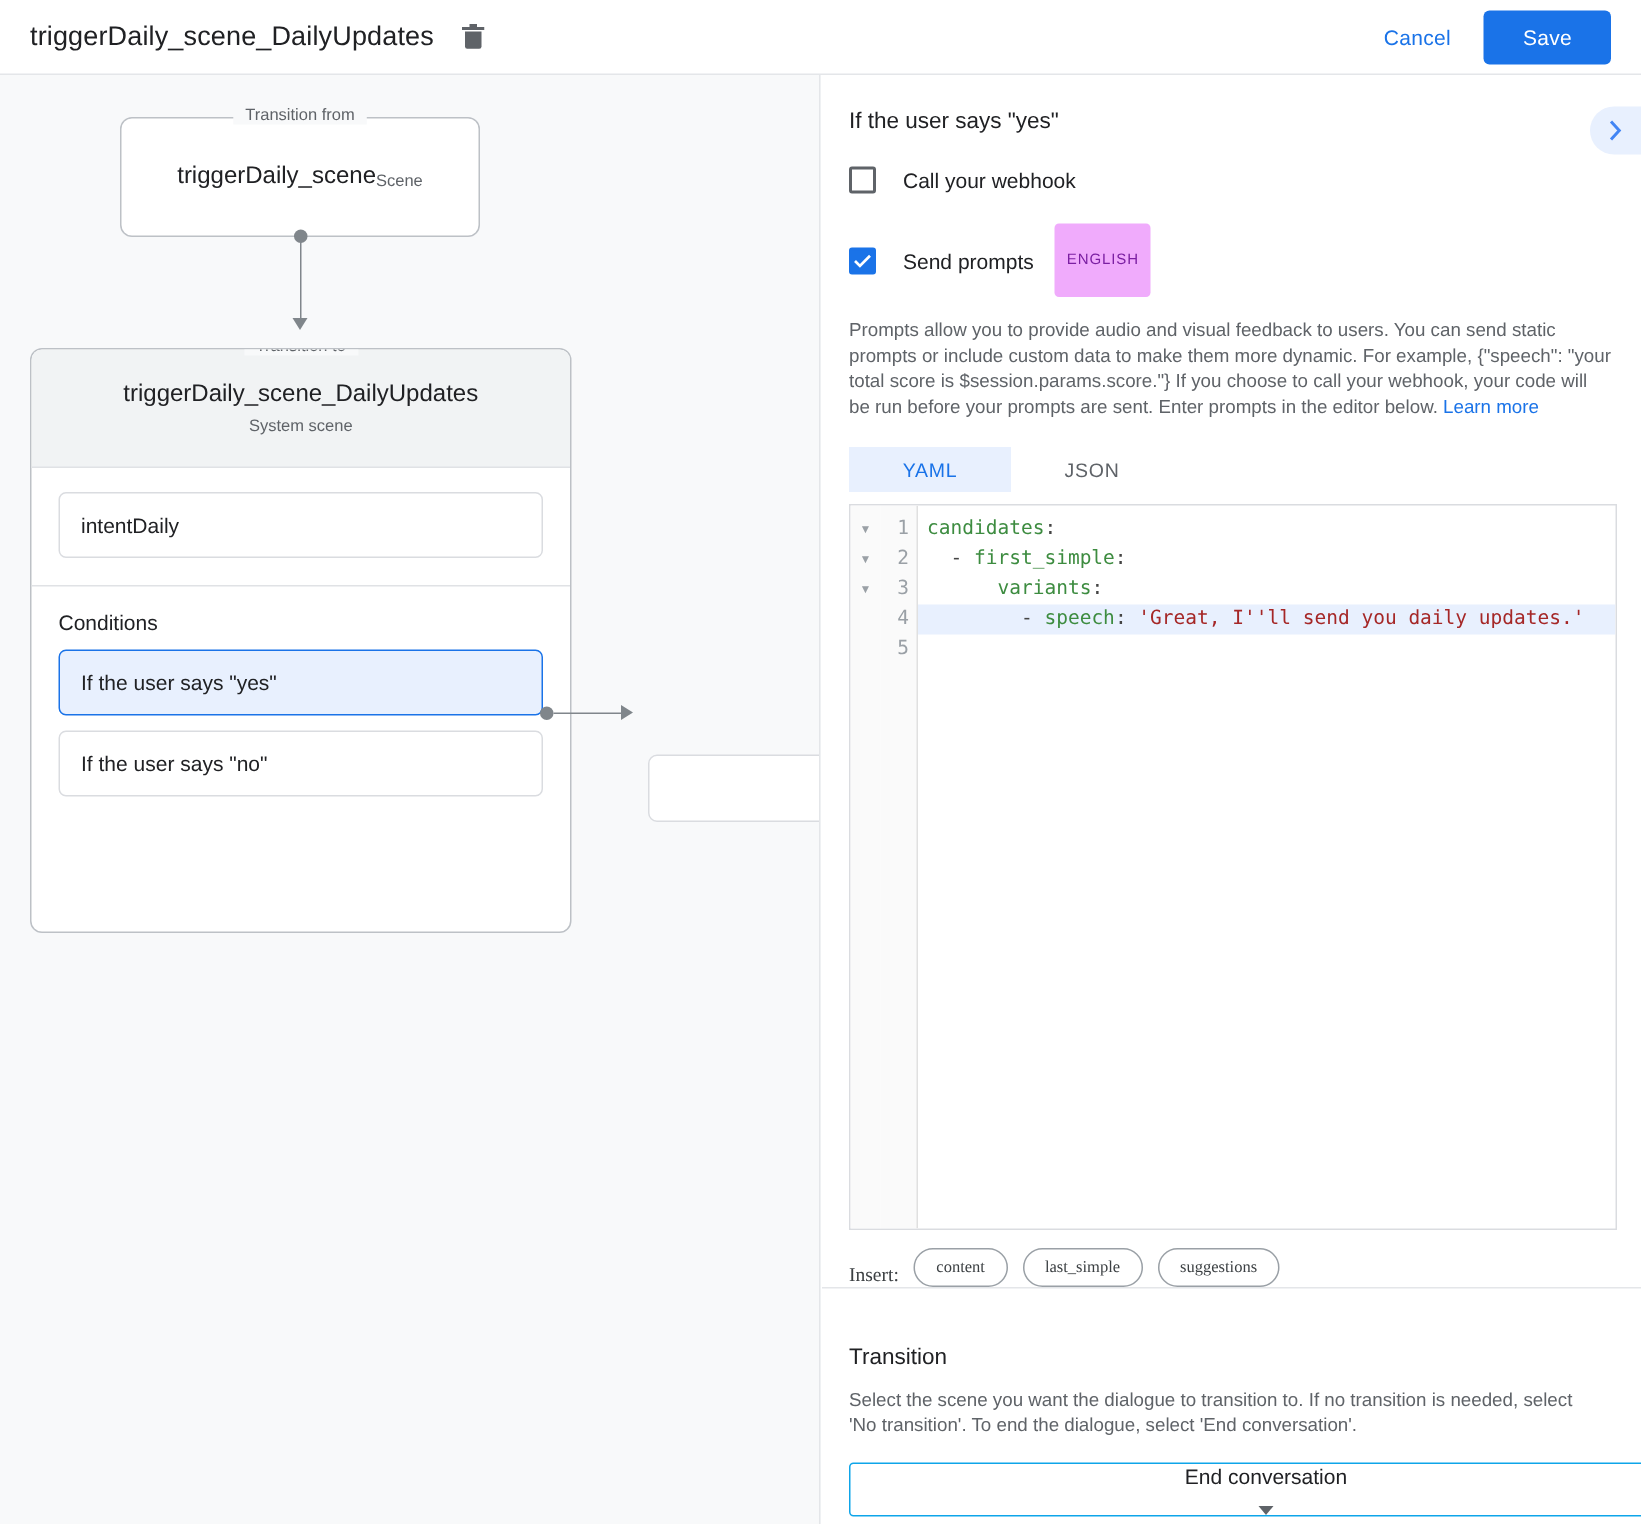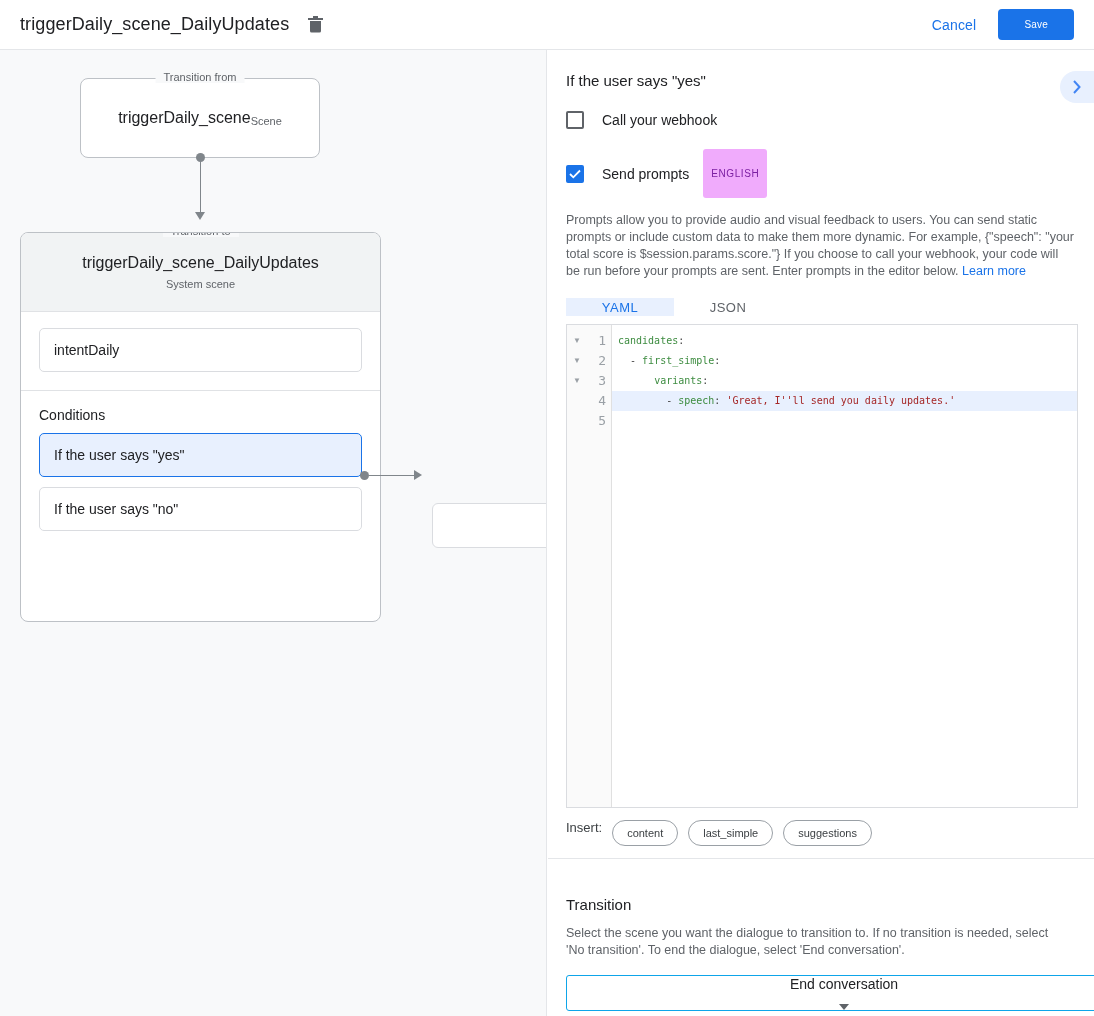--- a/index.html
+++ b/index.html
@@ -27,21 +27,21 @@
   }
   .topbar-spacer { flex: 1 1 auto; }
   .cancel-btn {
     color: #1a73e8; font-size: 14px; font-weight: 400;
     background: transparent; border: none; cursor: pointer;
     padding: 9px 12px; letter-spacing: .2px;
   }
   .save-btn {
     margin-left: 10px; margin-right: 20px;
     background: #1a73e8; color: #fff; border: none; border-radius: 4px;
-    font-size: 10px; font-weight: 500; letter-spacing: .2px;
+    font-size: 14px; font-weight: 500; letter-spacing: .2px;
     padding: 10px 26px; cursor: pointer;
   }
 
   
   .canvas {
     position: absolute; left: 0; top: 50px; width: 547px; height: 966px;
     background: #f8f9fa; border-right: 1px solid #e4e6e9;
     overflow: hidden;
   }
 
@@ -151,21 +151,21 @@
   }
   .help-text {
     font-size: 12.5px; line-height: 17px; color: #5f6368;
     max-width: 515px; margin: -6px 0 18px 0;
   }
   .link { color: #1a73e8; cursor: pointer; }
 
   
   .tabs { display: flex; margin-bottom: 8px; }
   .tab {
-    width: 108px; height: 18px; display: flex;
+    width: 108px; height: 30px; display: flex;
     align-items: center; justify-content: center;
     font-size: 13px; color: #5f6368; cursor: pointer; letter-spacing: .5px;
   }
   .tab.active { background: #e8f0fe; color: #1a73e8; }
 
   
   .editor {
     position: relative; width: 512px; height: 484px;
     border: 1px solid #dadce0; background: #fff;
     display: flex; overflow: hidden;
@@ -185,30 +185,30 @@
     height: 20px; line-height: 20px;
     font-family: "DejaVu Sans Mono", monospace; font-size: 13px;
     color: #9aa0a6; white-space: pre;
   }
   .fold {
     height: 20px; line-height: 20px; text-align: center;
     font-size: 8px; color: #9aa0a6; cursor: pointer;
   }
   .cl {
     height: 20px; line-height: 20px; padding-left: 6px;
-    font-family: "DejaVu Sans Mono", monospace; font-size: 10px;
+    font-family: "DejaVu Sans Mono", monospace; font-size: 13px;
     white-space: pre; color: #202124;
   }
   .cl.hl { background: #e8f0fe; }
   .tok-key { color: #3d8c40; }
   .tok-str { color: #a52727; }
   .tok-punct { color: #444; }
 
   .insert-row {
-    display: flex; align-items: flex-start; margin-top: 12px; margin-bottom: 22px;
+    display: flex; align-items: flex-end; margin-top: 12px; margin-bottom: 22px; font-family: Liberation Serif, serif;
   }
   .insert-label { font-size: 13px; color: #3c4043; margin-right: 10px; }
   .chip {
     border: 1px solid #9aa0a6; border-radius: 14px; height: 26px;
     display: flex; align-items: center; padding: 0 14px;
     font-size: 11px; color: #3c4043; margin-right: 10px; cursor: pointer;
     background: #fff;
   }
 
   .divider-h { height: 1px; background: #e4e6e9; margin: 0 0 0 0; width: 546px;

